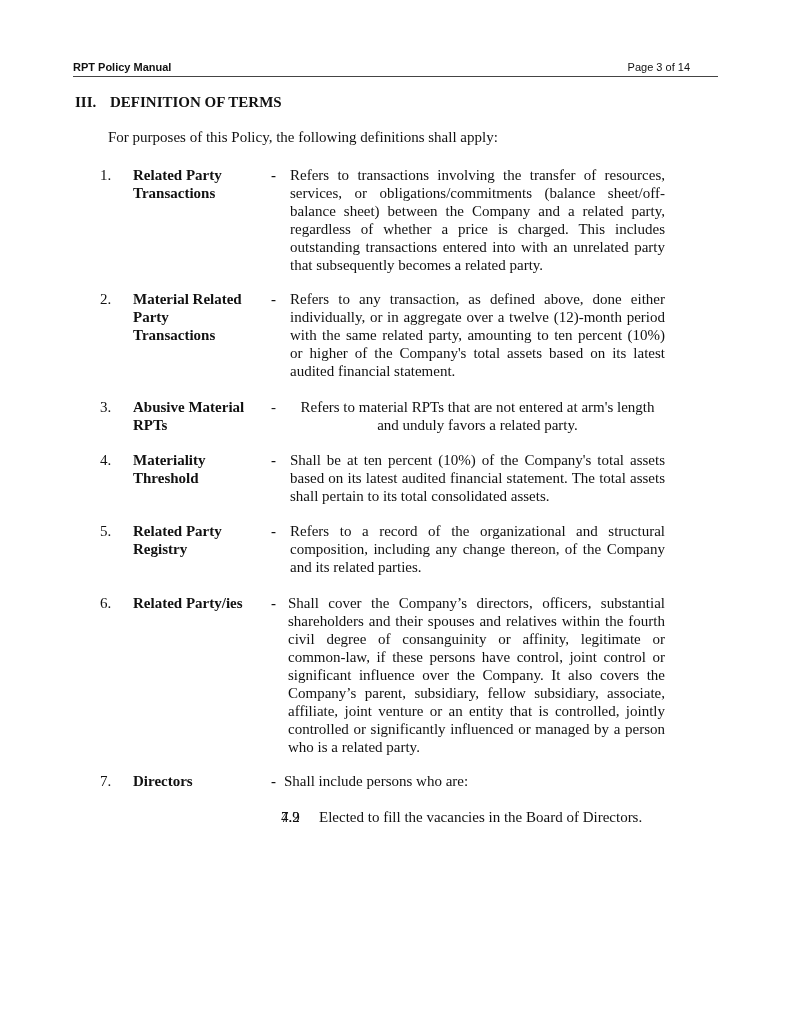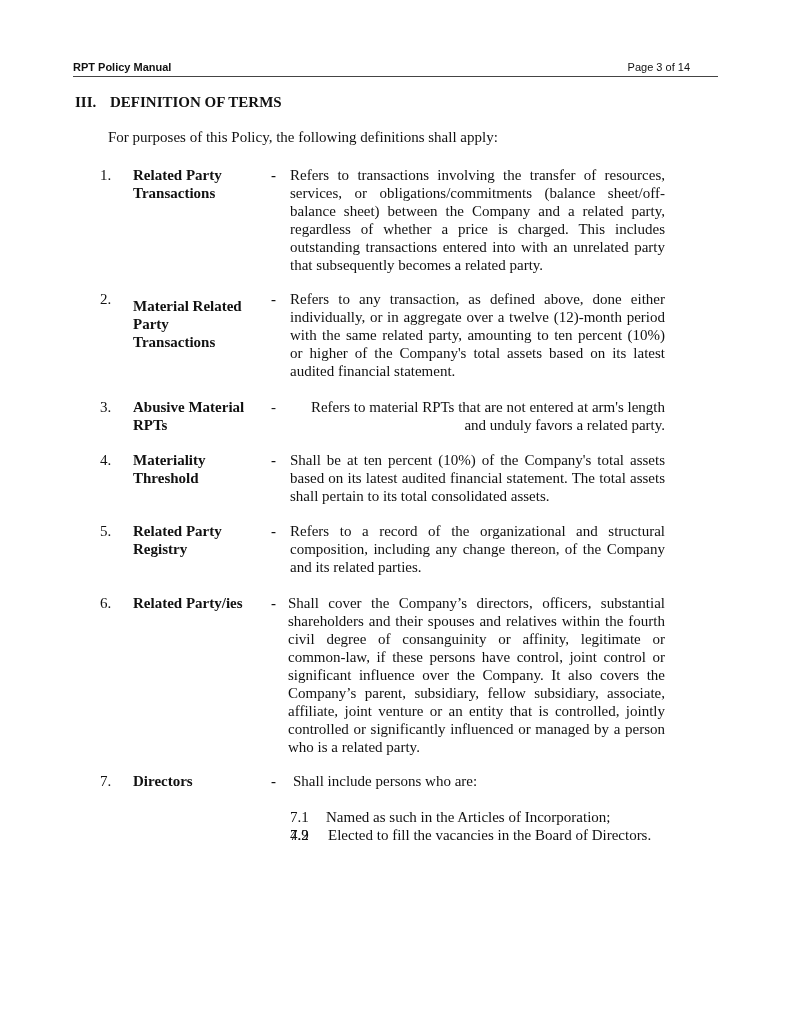--- a/index.html
+++ b/index.html
@@ -48,30 +48,30 @@
 
   <div class="def serif" style="top:166px;">
     <span class="n">1.</span>
     <span class="term">Related Party Transactions</span>
     <span class="dash">-</span>
     <div class="body">Refers to transactions involving the transfer of resources, services, or obligations/commitments (balance sheet/off-balance sheet) between the Company and a related party, regardless of whether a price is charged. This includes outstanding transactions entered into with an unrelated party that subsequently becomes a related party.</div>
   </div>
 
   <div class="def serif" style="top:290px;">
     <span class="n">2.</span>
-    <span class="term" style="width:120px;margin-top:7px;">Material Related Party Transactions</span>
+    <span class="term" style="width:120px;">Material Related Party Transactions</span>
     <span class="dash">-</span>
     <div class="body">Refers to any transaction, as defined above, done either individually, or in aggregate over a twelve (12)-month period with the same related party, amounting to ten percent (10%) or higher of the Company's total assets based on its latest audited financial statement.</div>
   </div>
 
   <div class="def serif" style="top:398px;">
     <span class="n">3.</span>
     <span class="term">Abusive Material RPTs</span>
     <span class="dash thin">-</span>
-    <div class="body" style="text-align:right;">Refers to material RPTs that are not entered at arm's length and unduly favors a related party.</div>
+    <div class="body" style="text-align:center;">Refers to material RPTs that are not entered at arm's length and unduly favors a related party.</div>
   </div>
 
   <div class="def serif" style="top:451px;">
     <span class="n">4.</span>
     <span class="term" style="width:90px;">Materiality Threshold</span>
     <span class="dash">-</span>
     <div class="body">Shall be at ten percent (10%) of the Company's total assets based on its latest audited financial statement. The total assets shall pertain to its total consolidated assets.</div>
   </div>
 
   <div class="def serif" style="top:522px;">
@@ -85,27 +85,23 @@
     <span class="n">6.</span>
     <span class="term" style="width:140px;">Related Party/ies</span>
     <span class="dash">-</span>
     <div class="body" style="left:188px; width:377px;">Shall cover the Company’s directors, officers, substantial shareholders and their spouses and relatives within the fourth civil degree of consanguinity or affinity, legitimate or common-law, if these persons have control, joint control or significant influence over the Company. It also covers the Company’s parent, subsidiary, fellow subsidiary, associate, affiliate, joint venture or an entity that is controlled, jointly controlled or significantly influenced or managed by a person who is a related party.</div>
   </div>
 
   <div class="def serif" style="top:772px;">
     <span class="n">7.</span>
     <span class="term">Directors</span>
     <span class="dash">-</span>
-    <div class="body" style="left:190px; width:376px;">
+    <div class="body" style="left:181px; width:376px;">
       <div style="padding-left:3px;">Shall include persons who are:</div>
       <div style="margin-top:18px;">
-        <div class="sub">
-          <span class="sn">7.1</span>
-          <span>Named as such in the Articles of Incorporation;</span>
-        </div>
         <div class="sub">
           <span class="sn">7.2</span>
         </div>
         <div class="sub" style="padding-left:38px;">
           <span class="sn">4.9</span>
           <span>Elected to fill the vacancies in the Board of Directors.</span>
         </div>
       </div>
     </div>
   </div>

